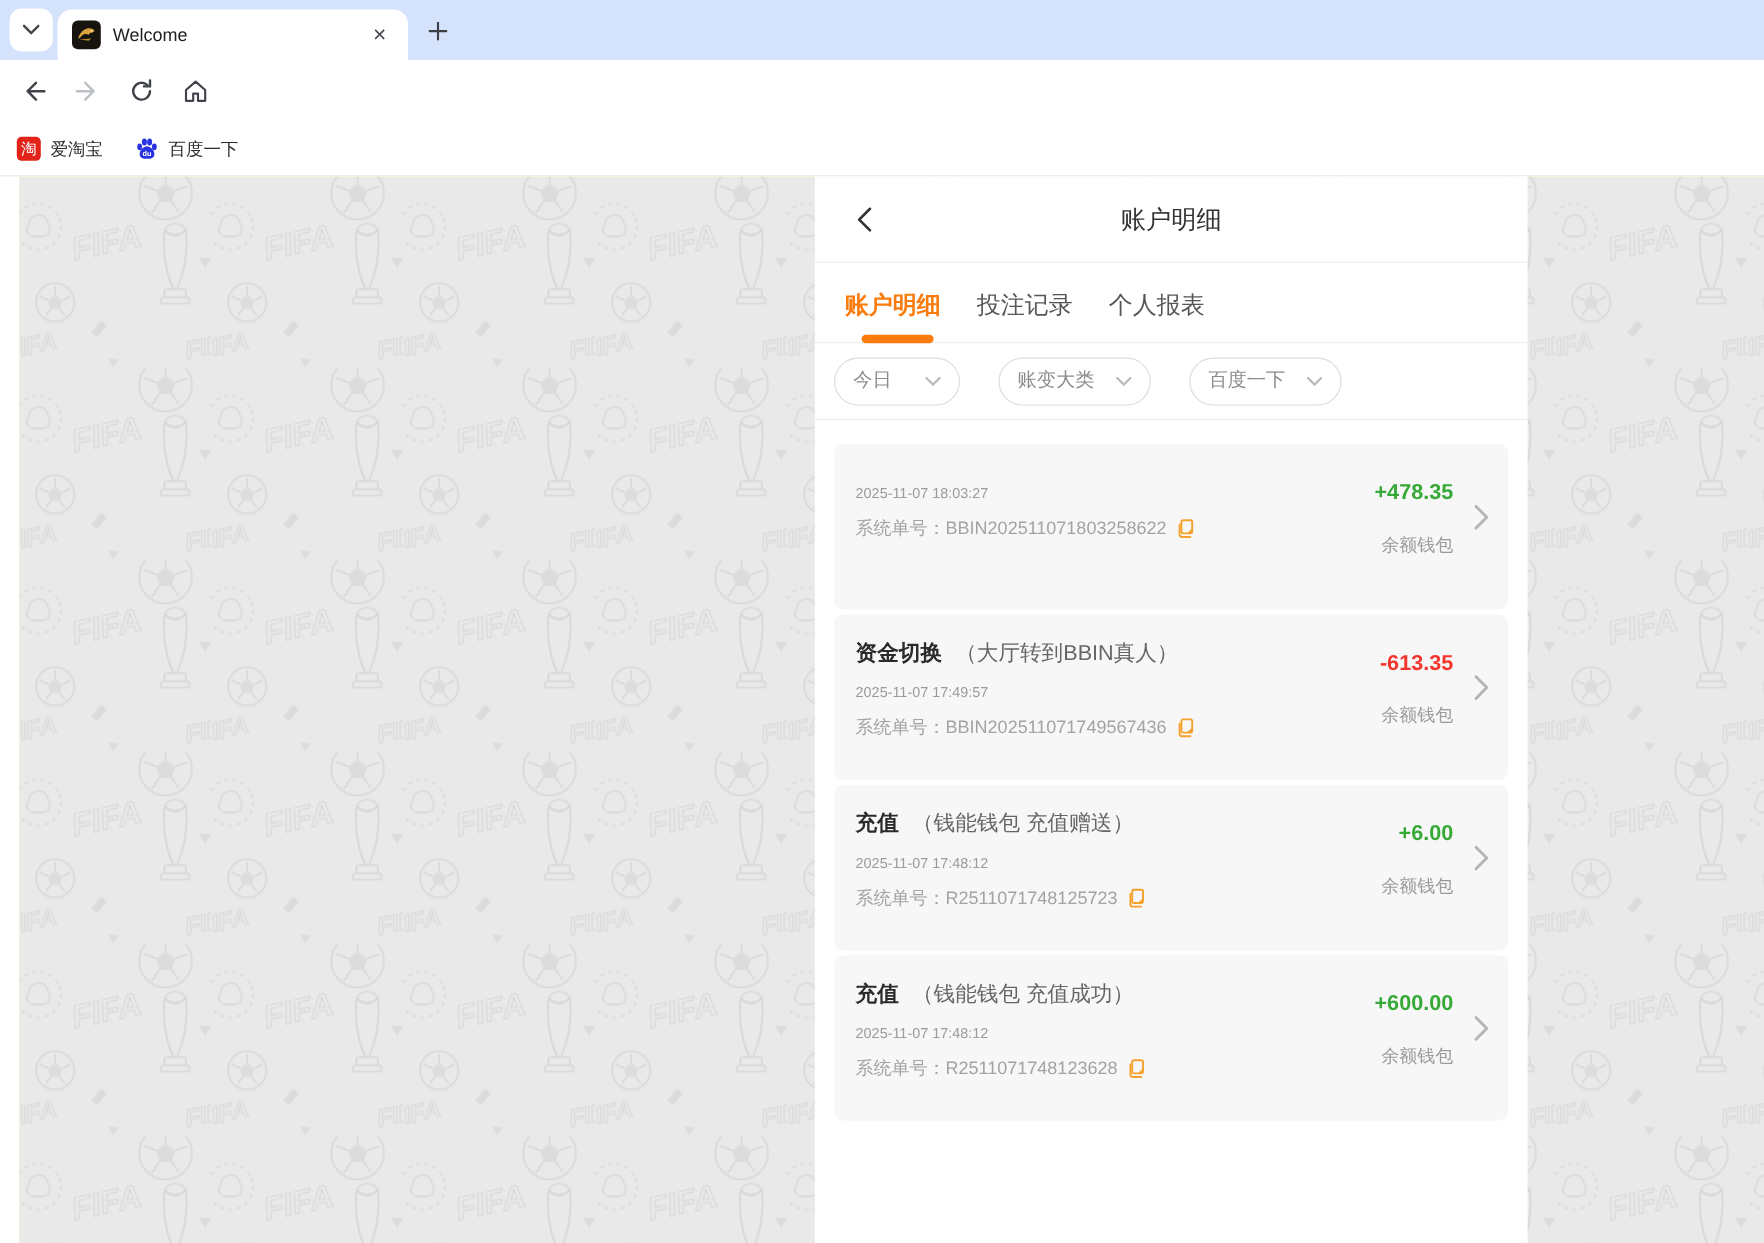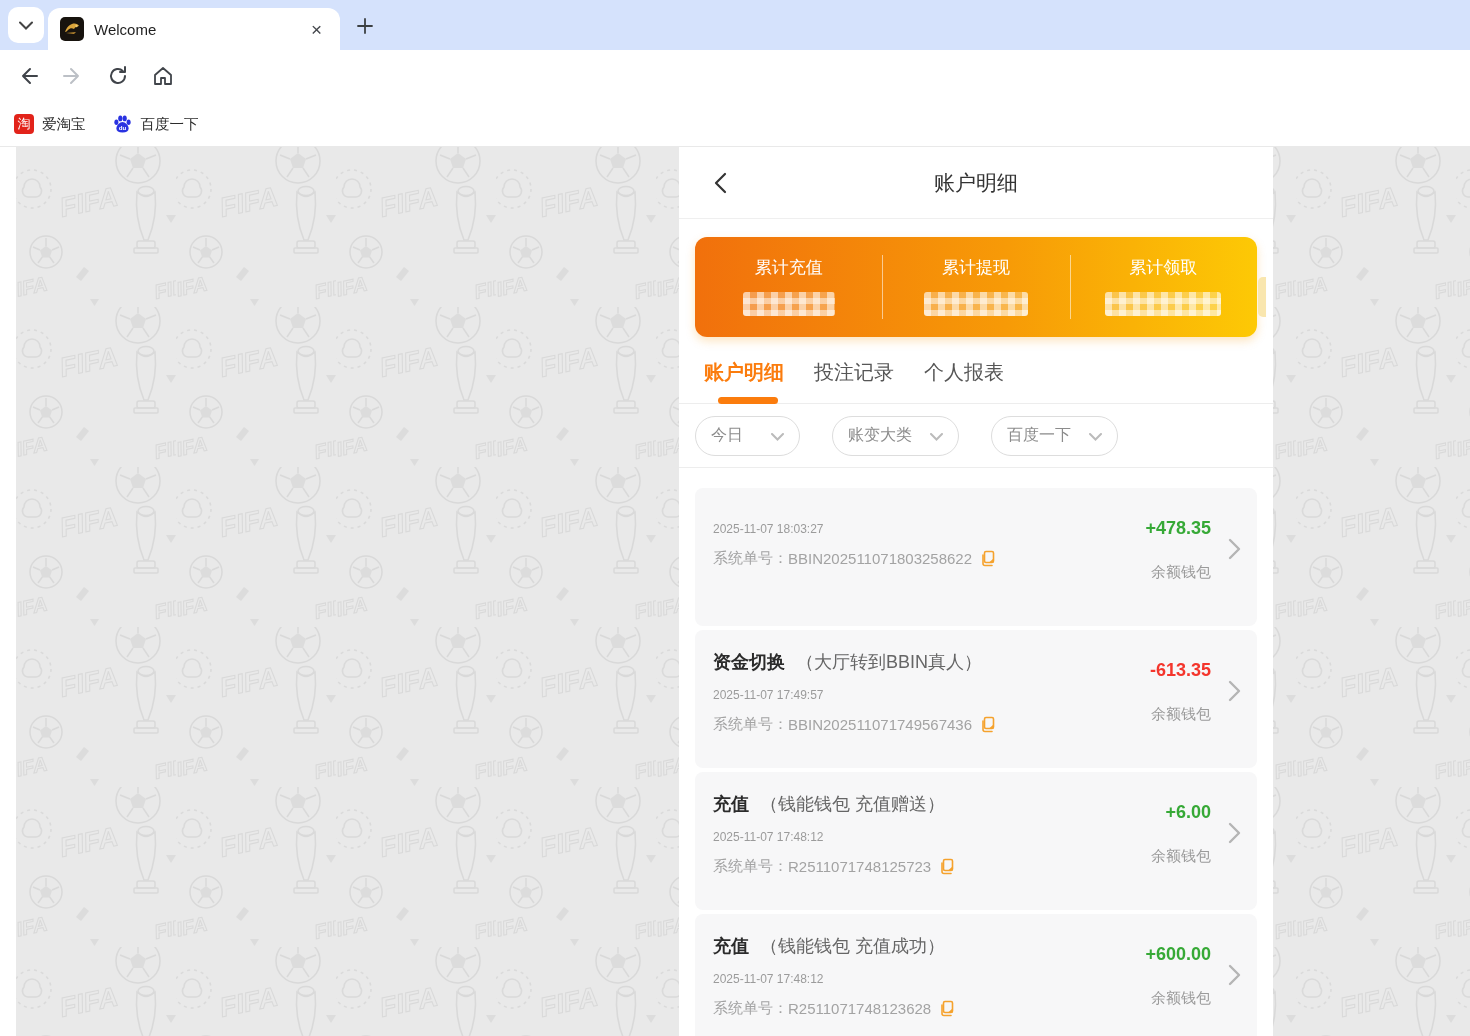--- a/index.html
+++ b/index.html
@@ -222,37 +222,20 @@
 
     <div class="panel-header">
       <div class="back-btn">
         <svg width="14" height="22" viewBox="0 0 14 22">
             <polyline points="12,2 3,11 12,20" fill="none" stroke="#333" stroke-width="2.2" stroke-linecap="round" stroke-linejoin="round"></polyline>
           </svg>
       </div>
       <div class="panel-title">账户明细</div>
     </div>
 
-    <div class="summary-wrap">
-      <div class="summary-card">
-        <div class="summary-col">
-          <div class="summary-label">累计充值</div>
-          <div class="mosaic m0"></div>
-        </div>
-        <div class="summary-col">
-          <div class="summary-label">累计提现</div>
-          <div class="mosaic m1"></div>
-        </div>
-        <div class="summary-col">
-          <div class="summary-label">累计领取</div>
-          <div class="mosaic m2"></div>
-        </div>
-      </div>
-      <div class="card-peek"></div>
-    </div>
 
     <div class="ptabs">
       <span class="ptab active">账户明细</span>
       <span class="ptab">投注记录</span>
       <span class="ptab">个人报表</span>
       <span class="ptab-underline"></span>
     </div>
 
     <div class="filters">
       <div class="pill pill-0">

